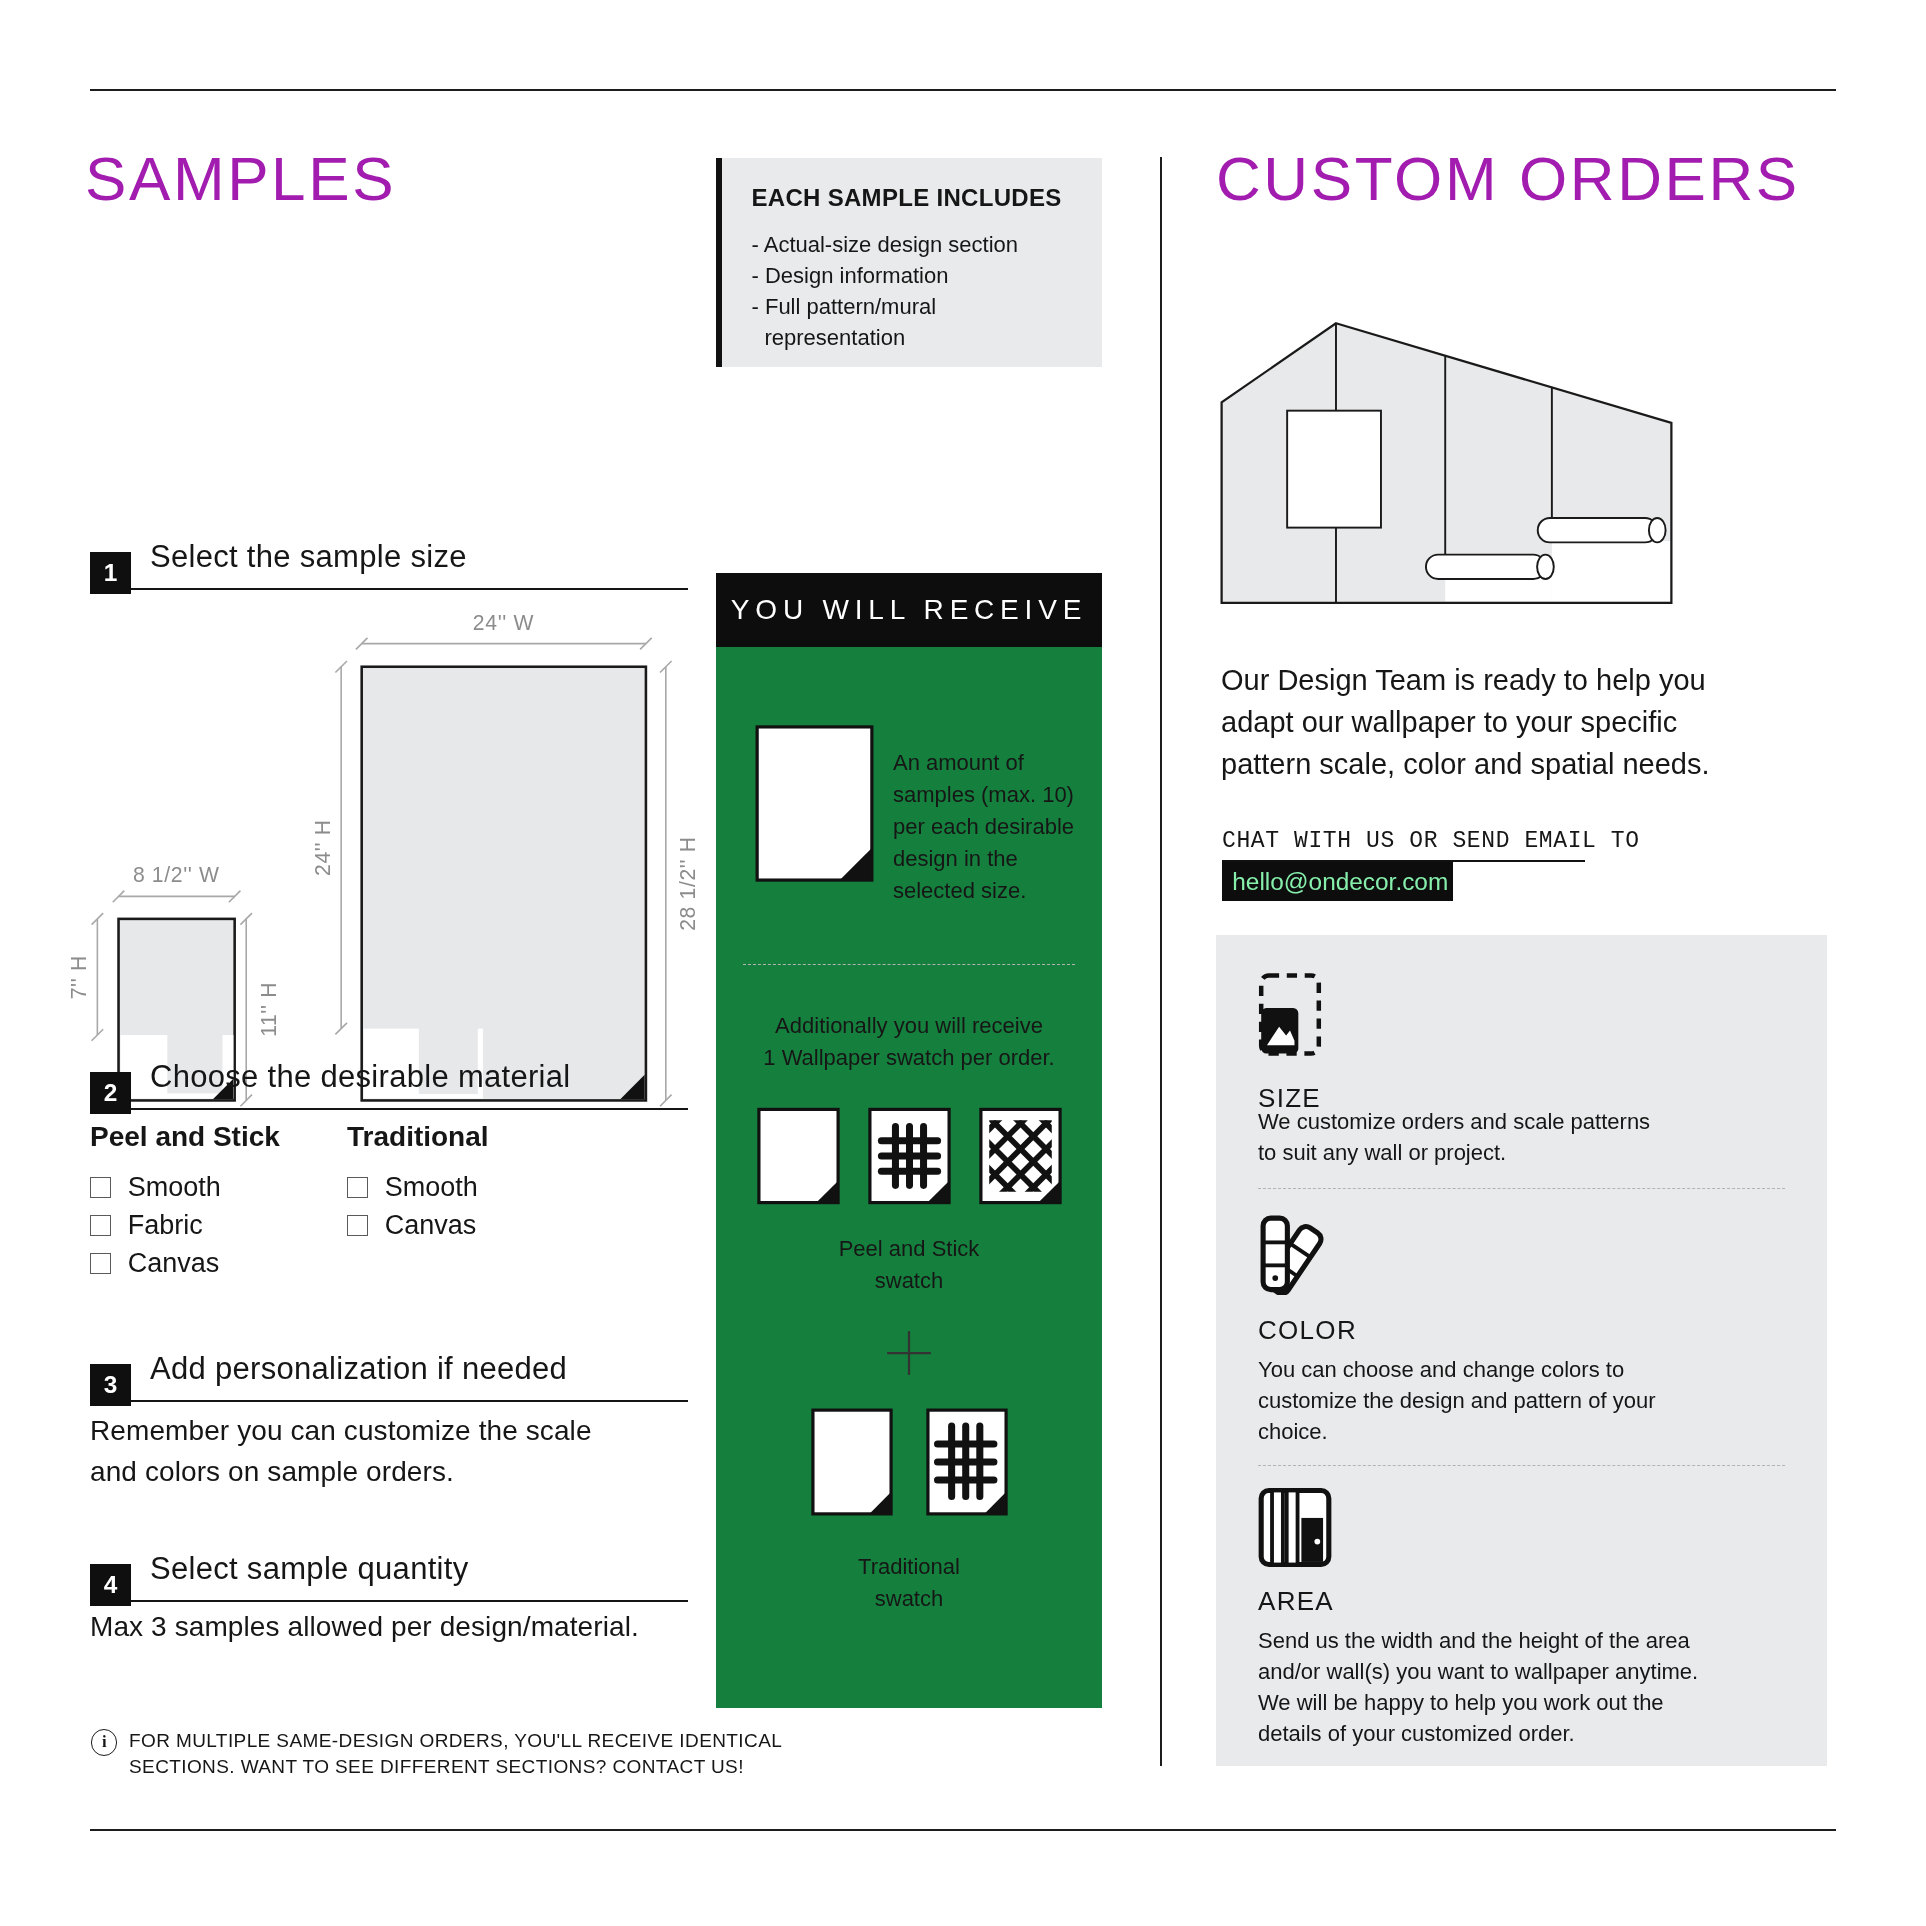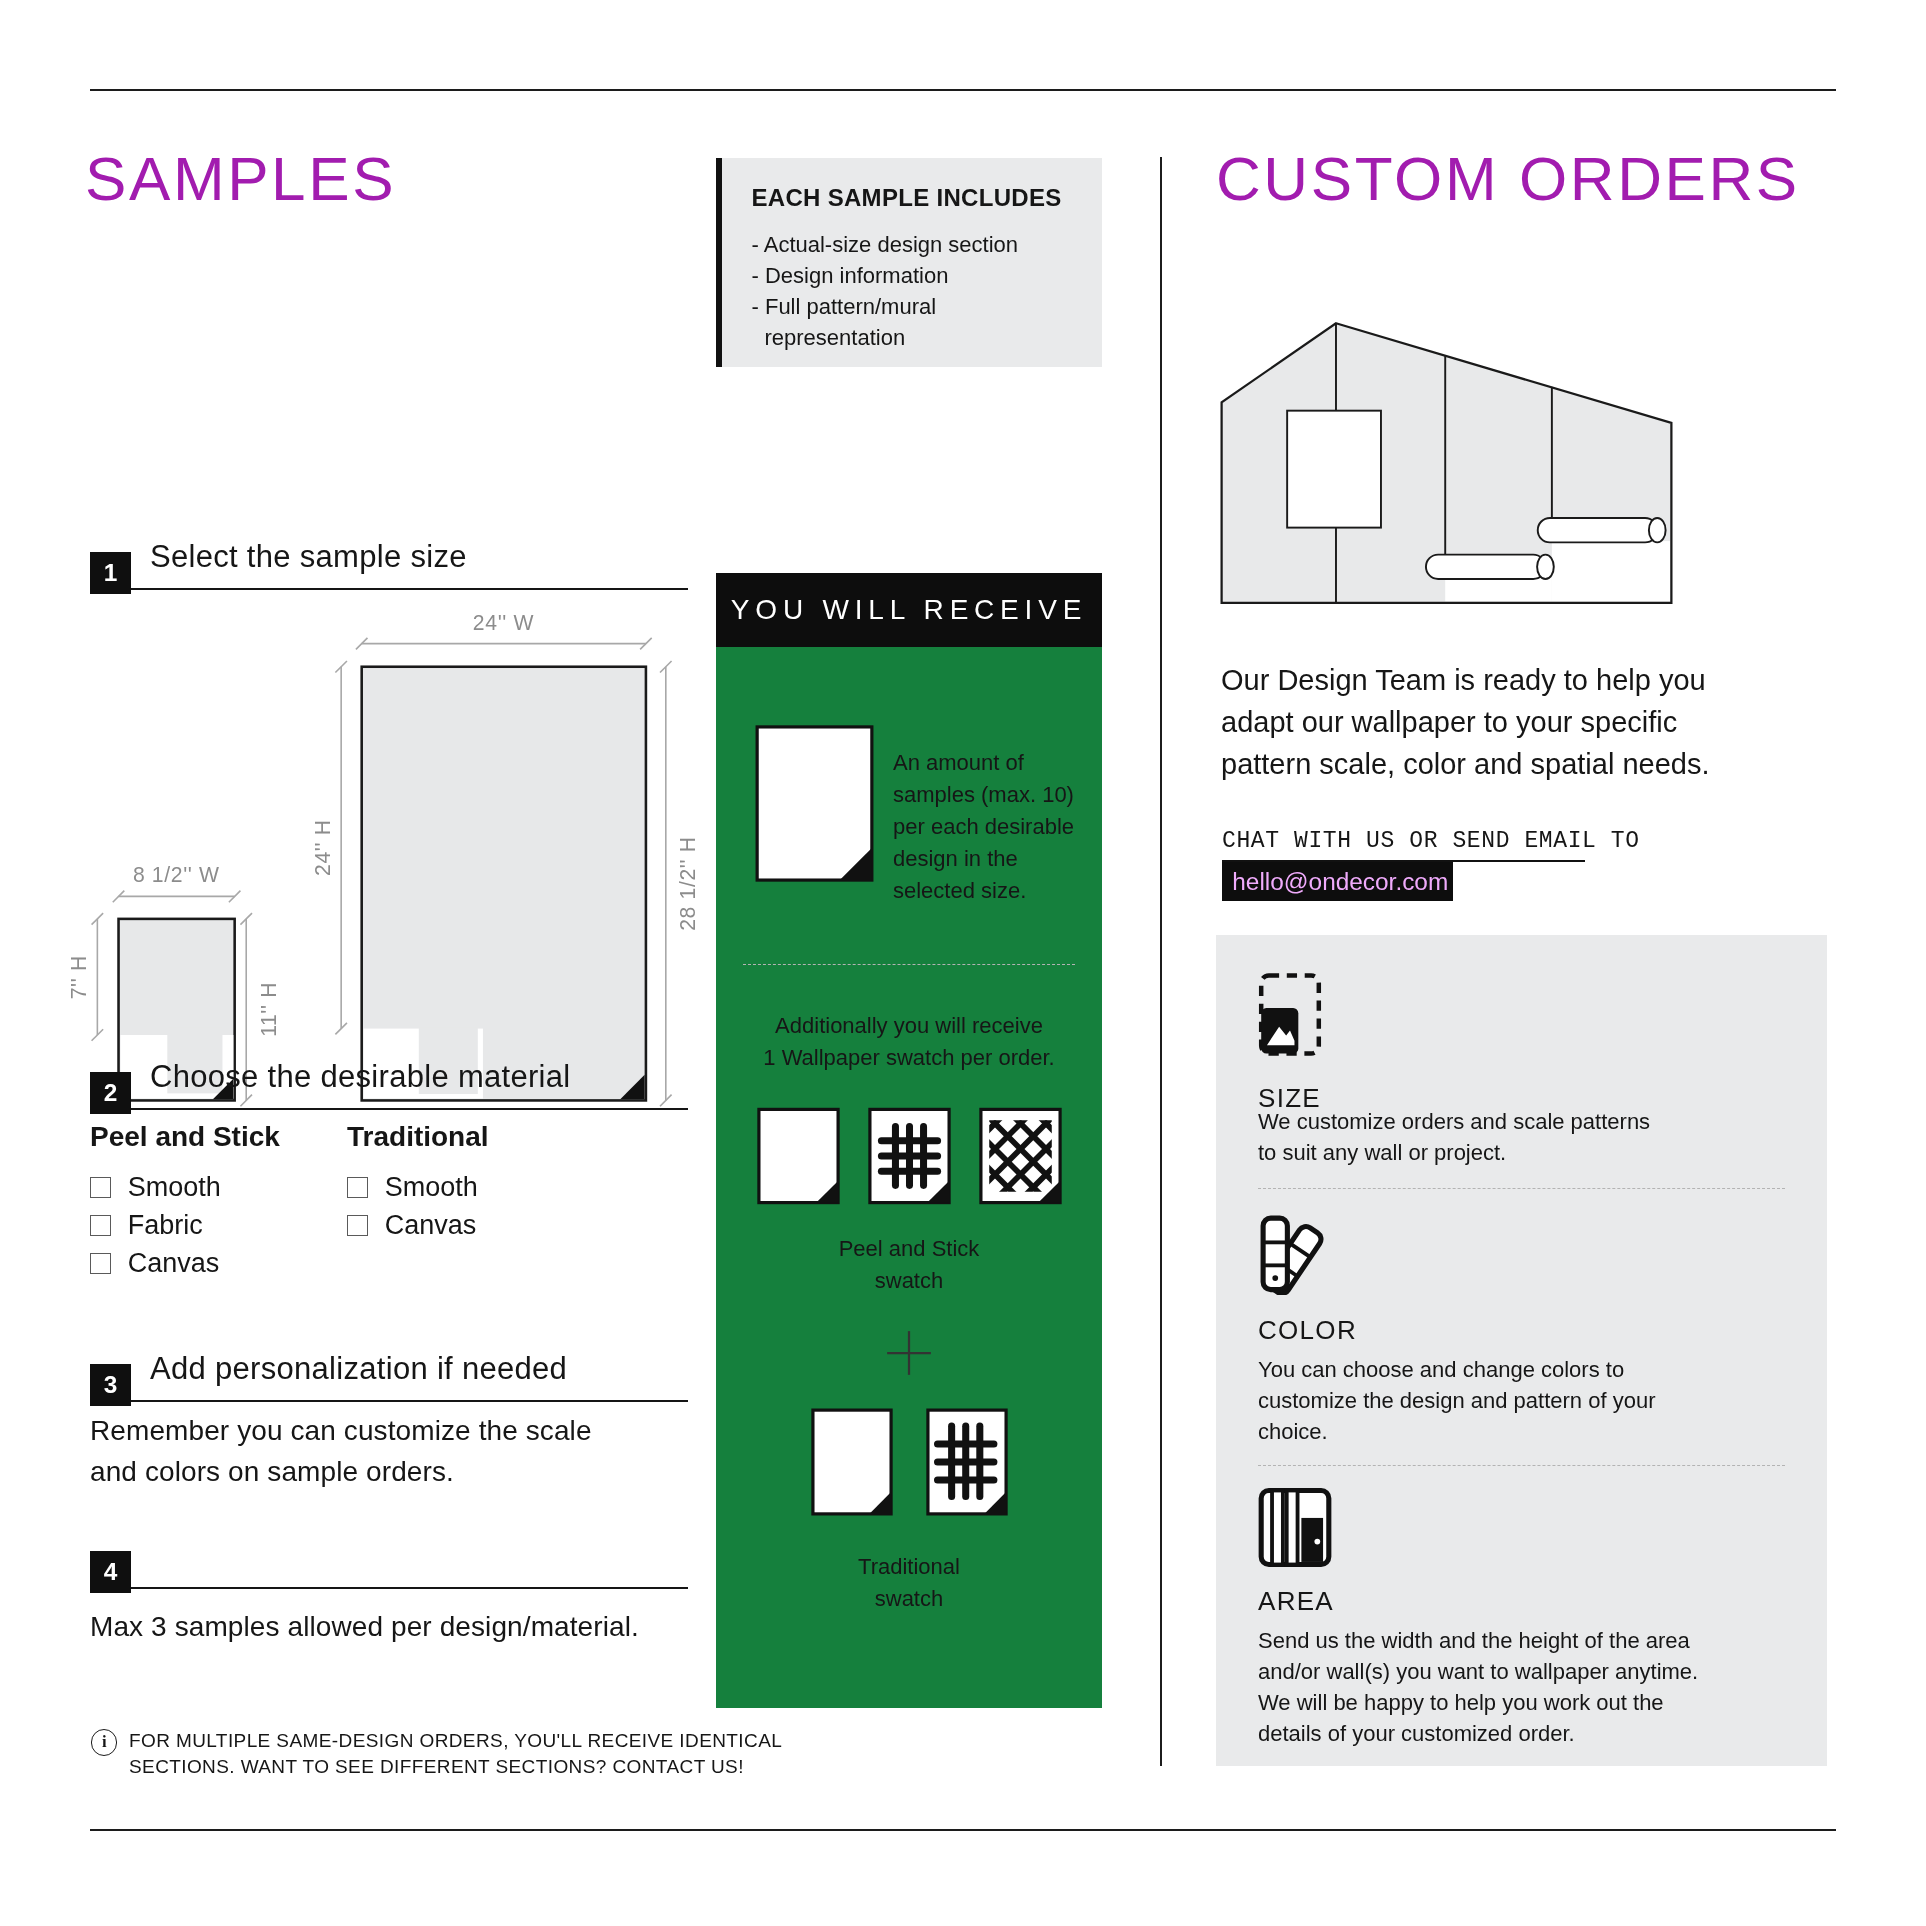--- a/index.html
+++ b/index.html
@@ -27,21 +27,21 @@
   
   .banner{background:#0d0d0d;color:#fff;width:386px;height:74px;display:flex;align-items:center;justify-content:center;
           font-size:28px;letter-spacing:5.8px;white-space:nowrap;}
   .midbox{background:#15803d;width:386px;height:1061px;}
   .midtext{font-size:22px;line-height:32px;}
   .center{text-align:center;}
   .dashed{border-top:1.3px dashed #b3b3b3;height:0;}
   
   .para{font-size:29px;line-height:42px;}
   .chat{font-size:23px;letter-spacing:0.6px;white-space:nowrap;}
-  .email{background:#0d0d0d;color:#f0abfc;font-size:24.4px;width:231px;height:39px;line-height:39px;
+  .email{background:#0d0d0d;color:#86efac;font-size:24.4px;width:231px;height:39px;line-height:39px;
          padding-left:10.3px;box-sizing:border-box;white-space:nowrap;}
   .rightbox{background:#e9eaeb;width:611px;height:831px;}
   .sec-title{font-size:26px;letter-spacing:1.3px;}
   .sec-text{font-size:22px;line-height:31px;}
   
   .note{display:flex;align-items:flex-start;}
   .info-circle{width:24.4px;height:24.4px;border:1.9px solid #1b1b1b;border-radius:50%;display:flex;align-items:center;
                justify-content:center;font-size:16.7px;font-weight:700;margin:1.3px 11.6px 0 0;flex:0 0 auto;font-family:"Liberation Serif",serif;}
   .note-text{font-size:19px;line-height:26px;letter-spacing:0.4px;}
   svg{display:block;}
@@ -155,20 +155,21 @@
     <div class="num">3</div>
     <div class="stitle">Add personalization if needed</div>
   </div>
   <div class="abs step-body" style="left:90px;top:1410px;">
     <div>Remember you can customize the scale</div>
     <div>and colors on sample orders.</div>
   </div>
 
   <div class="abs step" style="left:90px;top:1551px;">
     <div class="num">4</div>
+    <div class="stitle">Select sample quantity</div>
   </div>
   <div class="abs step-body" style="left:90px;top:1606px;">Max 3 samples allowed per design/material.</div>
 
   <div class="abs note" style="left:91px;top:1728px;">
     <span class="info-circle">i</span>
     <span class="note-text">
       <div>FOR MULTIPLE SAME-DESIGN ORDERS, YOU'LL RECEIVE IDENTICAL</div>
       <div>SECTIONS. WANT TO SEE DIFFERENT SECTIONS? CONTACT US!</div>
     </span>
   </div>

